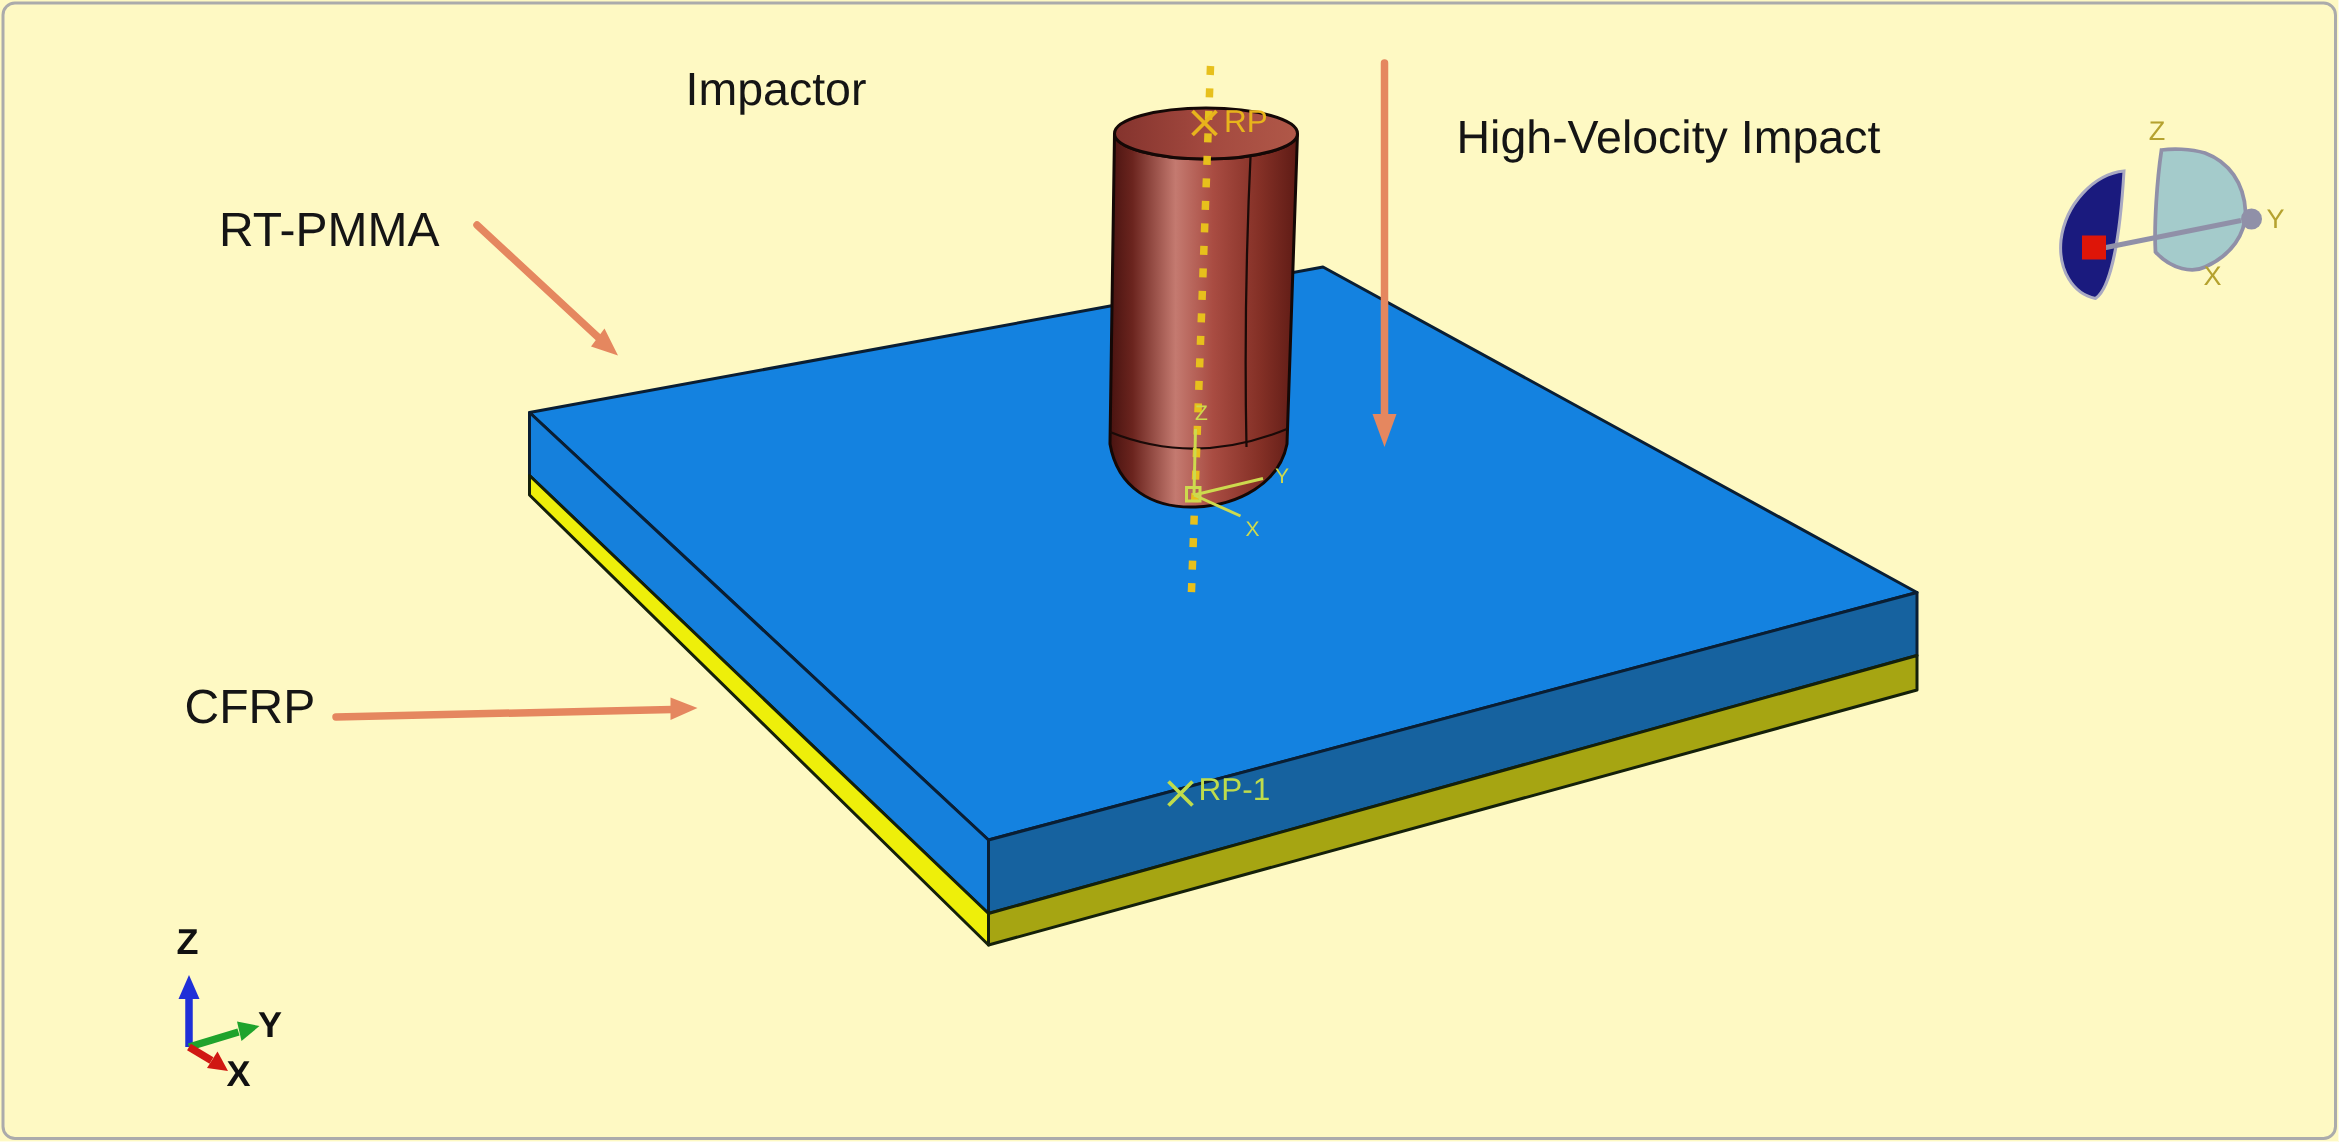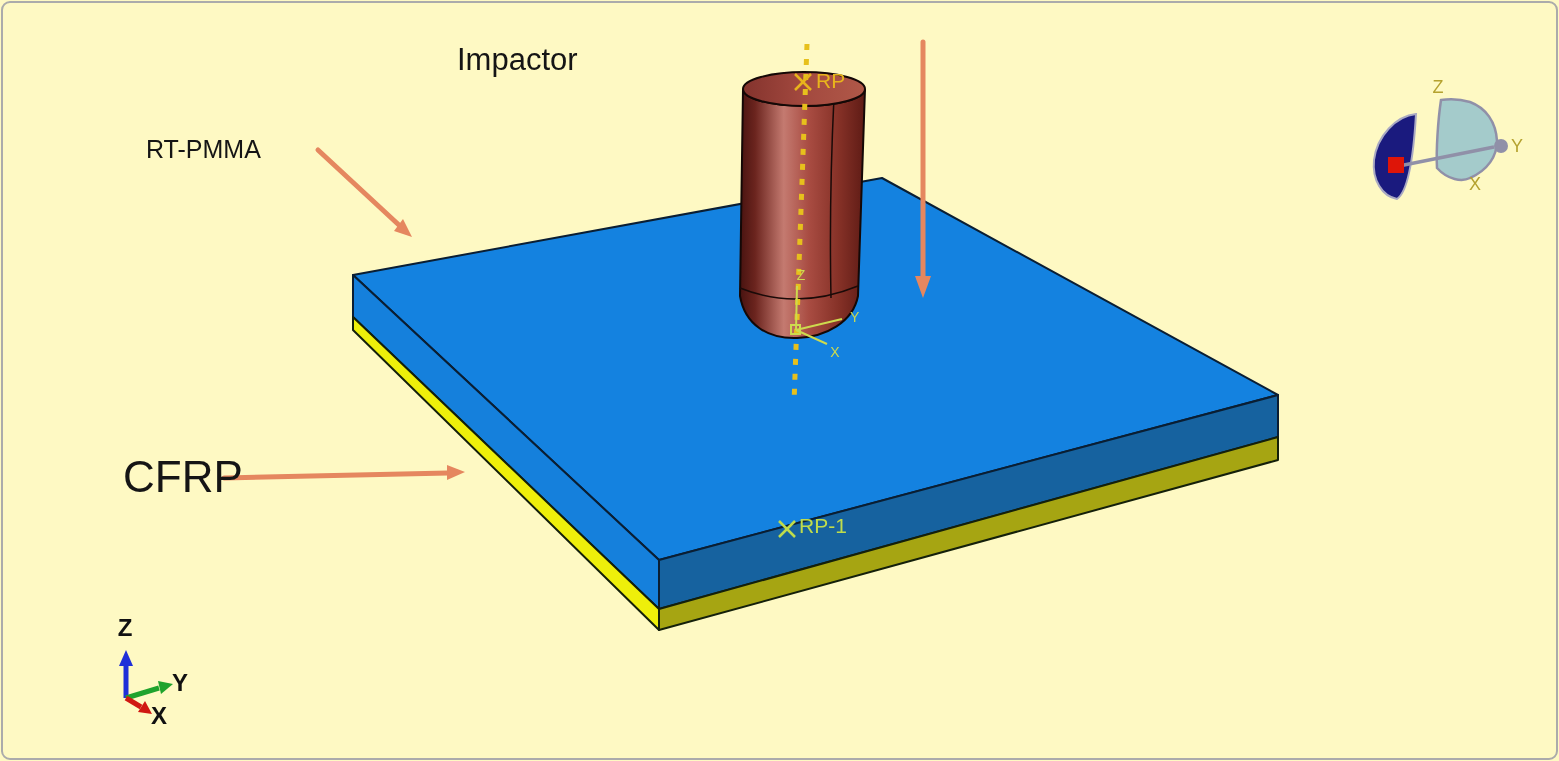--- a/index.html
+++ b/index.html
@@ -10,22 +10,22 @@
   .frame{
     position:absolute;inset:1px;border:2px solid #ababab;border-radius:9px;
     pointer-events:none;
   }
   .scene-svg{position:absolute;left:0;top:0;}
   .big-label{
     position:absolute;color:#151515;white-space:nowrap;
     font-family:"Liberation Sans",sans-serif;line-height:1;
   }
   .lbl-impactor{left:457px;top:44px;font-size:31px;text-align:center;}
-  .lbl-pmma{left:146px;top:137px;font-size:25px;}
-  .lbl-cfrp{left:123px;top:455px;font-size:44px;}
+  .lbl-pmma{left:146px;top:137px;font-size:32px;}
+  .lbl-cfrp{left:123px;top:455px;font-size:32px;}
   .lbl-impact{left:971px;top:76px;font-size:31px;}
   svg text{font-family:"Liberation Sans",sans-serif;}
 </style>
 </head>
 <body>
 
 <div class="stage">
 
   <svg class="scene-svg" width="1559" height="761" viewBox="0 0 1559 761">
     <defs>
@@ -118,15 +118,16 @@
       <circle cx="1501" cy="146" r="7" fill="#9090A8"></circle>
       <text x="1438" y="93" font-size="18" text-anchor="middle" fill="#B5A22F">Z</text>
       <text x="1511" y="152" font-size="18" fill="#B5A22F">Y</text>
       <text x="1475" y="190" font-size="18" text-anchor="middle" fill="#B5A22F">X</text>
     </g>
   </svg>
 
   <div class="big-label lbl-impactor">Impactor</div>
   <div class="big-label lbl-pmma">RT-PMMA</div>
   <div class="big-label lbl-cfrp">CFRP</div>
+  <div class="big-label lbl-impact">High-Velocity Impact</div>
 
   <div class="frame"></div>
 </div>
 
 </body></html>

